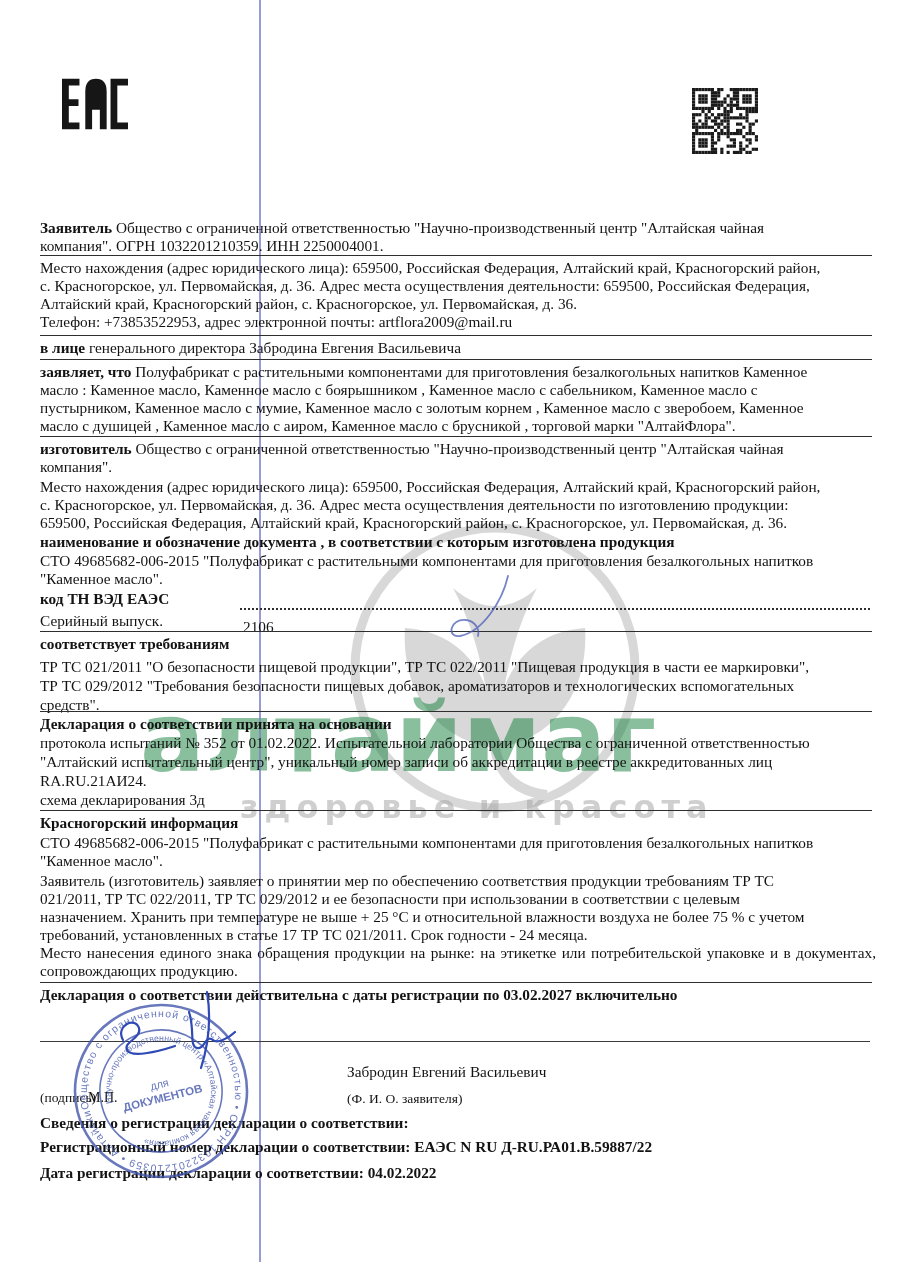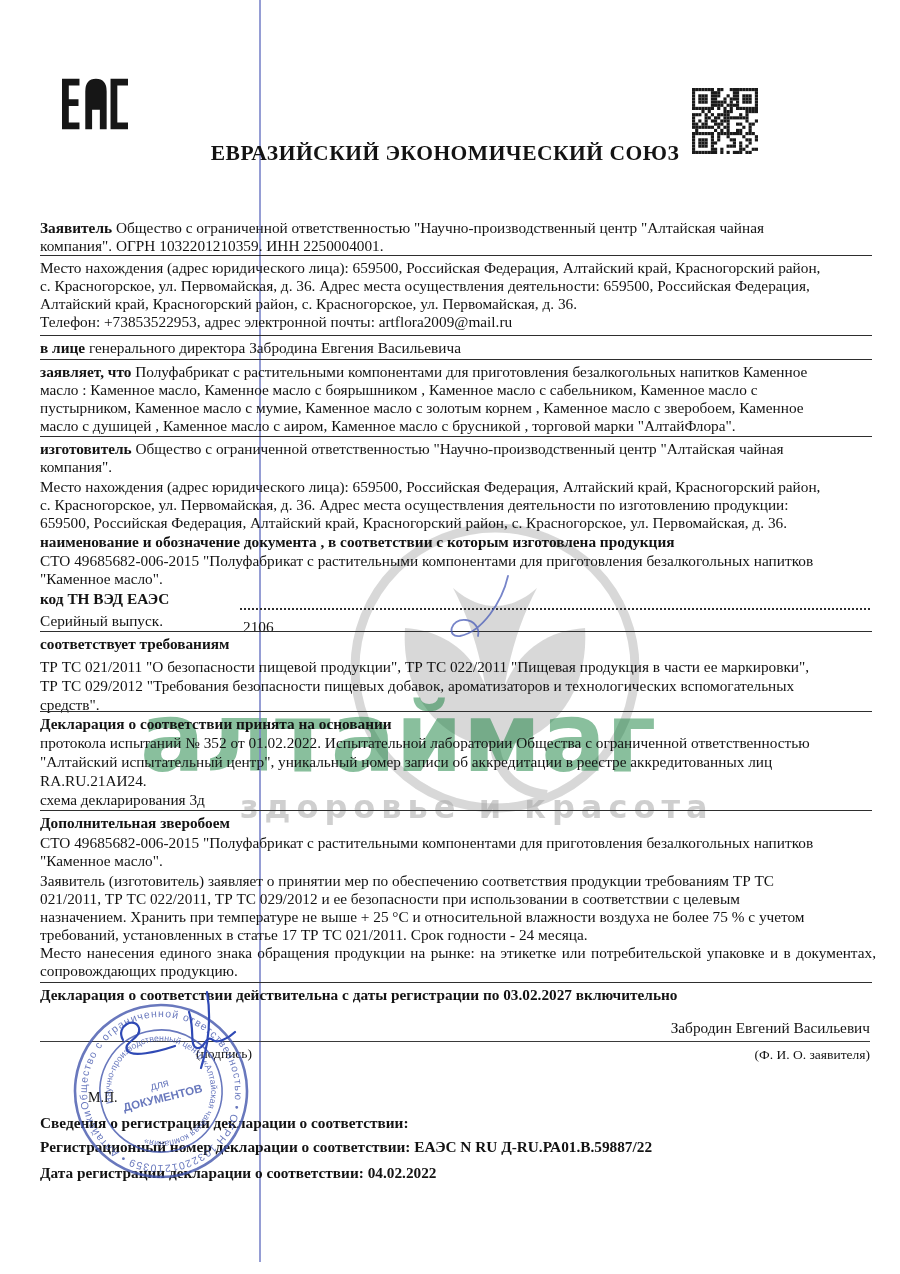--- a/index.html
+++ b/index.html
@@ -6,21 +6,21 @@
   .page{position:relative;width:900px;height:1274px;background:#ffffff;margin:0 auto;
         font-family:"Liberation Serif","DejaVu Serif",serif;color:#131313;overflow:hidden;}
   .abs{position:absolute;}
   .p{position:absolute;left:40px;width:836px;font-size:15.3px;line-height:18px;}
   .prewrap{white-space:pre-line;}
   .rule{position:absolute;left:40px;width:832px;height:0;border-top:1.6px solid #2e2e2e;}
   b{font-weight:bold;}
   .title{position:absolute;left:0;width:890px;text-align:center;font-weight:bold;font-size:21.5px;letter-spacing:.5px;}
   .dotline{position:absolute;height:0;border-bottom:2px dotted #2e2e2e;}
   .caption{font-size:13.5px;}
-  .center{text-align:right;}
+  .center{text-align:left;margin-top:44px;}
   .vline{position:absolute;left:259px;top:0;width:2px;height:1262px;background:#7b84c9;opacity:.8;z-index:2;}
   .wm{position:absolute;z-index:1;}
   .brand{left:140px;top:688px;width:600px;
          font-family:"DejaVu Sans","Liberation Sans",sans-serif;font-weight:bold;
          font-size:96px;color:#15803d;opacity:.5;line-height:100px;}
   .tagline{left:240px;top:788px;width:520px;text-align:left;
          font-family:"DejaVu Sans","Liberation Sans",sans-serif;font-weight:bold;
          font-size:32px;letter-spacing:6px;color:#a8a8a8;opacity:.55;}
   .txt{z-index:3;}
   .ink{z-index:5;}
@@ -292,21 +292,20 @@
         <rect x="21" y="60" width="3" height="3"></rect>
         <rect x="27" y="60" width="3" height="3"></rect>
         <rect x="33" y="60" width="3" height="3"></rect>
         <rect x="39" y="60" width="3" height="3"></rect>
         <rect x="42" y="60" width="3" height="3"></rect>
         <rect x="45" y="60" width="3" height="3"></rect>
         <rect x="51" y="60" width="3" height="3"></rect>
         <rect x="54" y="60" width="3" height="3"></rect>
       </svg></div>
 
-  <div class="title txt" style="top:141px;">ЕВРАЗИЙСКИЙ ЭКОНОМИЧЕСКИЙ СОЮЗ</div>
 
   <div class="p prewrap txt" style="top:219px"><b>Заявитель</b><span> Общество с ограниченной ответственностью "Научно-производственный центр "Алтайская чайная
 компания". ОГРН 1032201210359. ИНН 2250004001.</span></div>
   <div class="rule txt" style="top:255px"></div>
 
   <div class="p prewrap txt" style="top:259px">Место нахождения (адрес юридического лица): 659500, Российская Федерация, Алтайский край, Красногорский район,
 с. Красногорское, ул. Первомайская, д. 36.  Адрес места осуществления деятельности: 659500, Российская Федерация,
 Алтайский край, Красногорский район, с. Красногорское, ул. Первомайская, д. 36.
 Телефон: +73853522953, адрес электронной почты: artflora2009@mail.ru</div>
   <div class="rule txt" style="top:335px"></div>
@@ -347,21 +346,21 @@
 средств".</div>
   <div class="rule txt" style="top:711px"></div>
 
   <div class="p txt" style="top:715px"><b>Декларация о соответствии принята на основании</b></div>
   <div class="p prewrap txt" style="top:733px;line-height:19px;">протокола испытаний  № 352 от 01.02.2022. Испытательной лаборатории Общества с ограниченной ответственностью
 "Алтайский испытательный центр", уникальный номер записи об аккредитации в реестре аккредитованных лиц
 RA.RU.21АИ24.</div>
   <div class="p txt" style="top:791px">схема декларирования 3д</div>
   <div class="rule txt" style="top:810px"></div>
 
-  <div class="p txt" style="top:814px"><b>Дополнительная зверобоем</b></div>
+  <div class="p txt" style="top:814px"><b>Красногорский информация</b></div>
   <div class="p prewrap txt" style="top:834px">СТО 49685682-006-2015 "Полуфабрикат с растительными компонентами для приготовления безалкогольных напитков
 "Каменное масло".</div>
   <div class="p prewrap txt" style="top:872px">Заявитель (изготовитель) заявляет о принятии мер по обеспечению соответствия продукции требованиям ТР ТС
 021/2011, ТР ТС 022/2011, ТР ТС 029/2012  и ее безопасности при использовании в соответствии с целевым
 назначением. Хранить при температуре не выше  + 25 °С и относительной влажности воздуха не более 75 % с учетом
 требований, установленных в статье 17 ТР ТС 021/2011. Срок годности - 24 месяца.</div>
   <div class="p txt" style="top:944px;text-align:justify;line-height:18px;">Место нанесения единого знака обращения продукции на рынке: на этикетке или потребительской упаковке и в документах, сопровождающих продукцию.</div>
   <div class="rule txt" style="top:982px"></div>
 
   <div class="p txt" style="top:986px"><b>Декларация о соответствии  действительна с даты регистрации по 03.02.2027 включительно</b></div>

